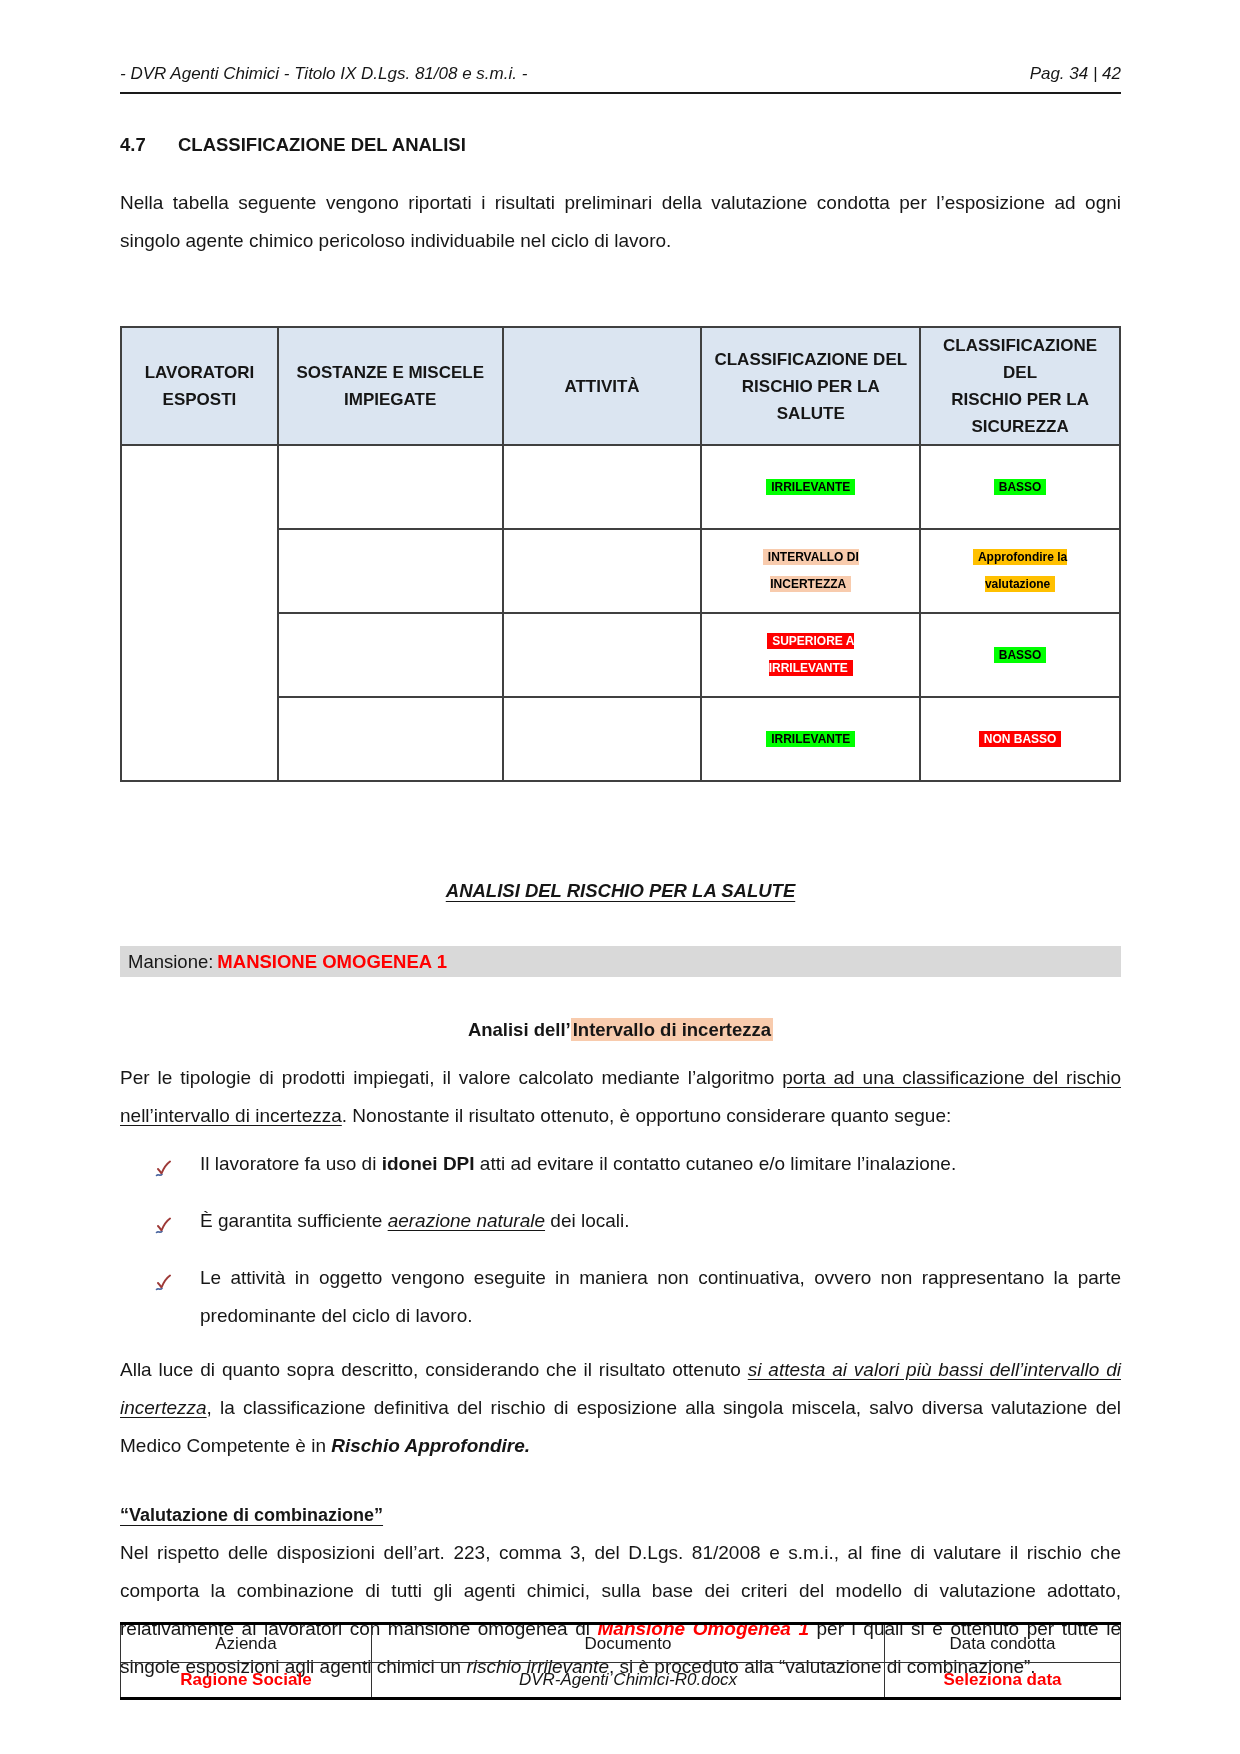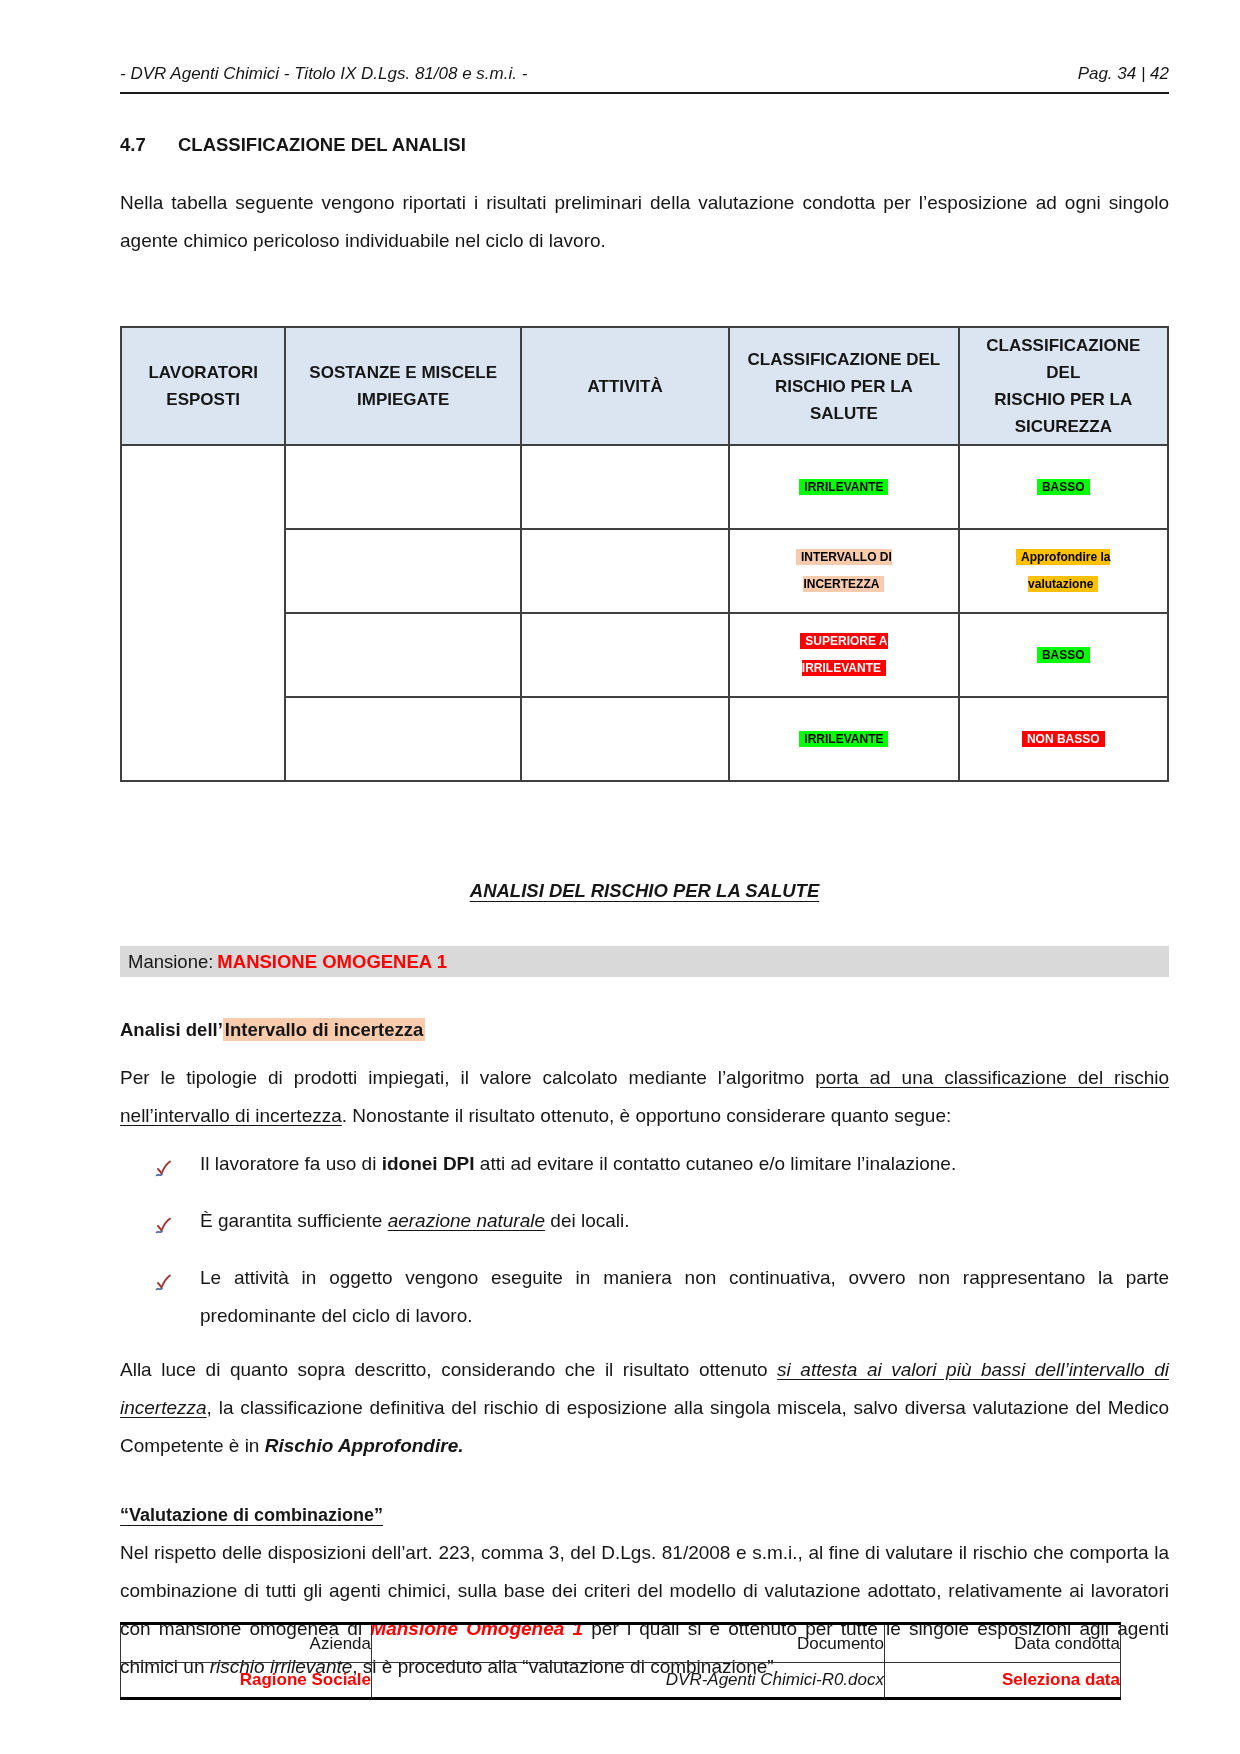--- a/index.html
+++ b/index.html
@@ -3,21 +3,21 @@
 <meta charset="utf-8">
 <style>
   * { margin:0; padding:0; box-sizing:border-box; }
   html,body { background:#ffffff; }
   body {
     width:1240px; height:1754px;
     font-family:"Liberation Sans", sans-serif;
     color:#161616;
     -webkit-font-smoothing:antialiased;
   }
-  .page { position:relative; width:1240px; height:1754px; padding:64px 71px 0 120px; overflow:hidden; }
+  .page { position:relative; width:1240px; height:1754px; padding:64px 119px 0 120px; overflow:hidden; }
 
   
   .doc-header {
     display:flex; justify-content:space-between; align-items:flex-end;
     font-style:italic; font-size:17px;
     padding-bottom:8px; border-bottom:2.5px solid #1a1a1a;
   }
 
   
   .section-heading { margin-top:40px; font-weight:bold; font-size:18.5px; display:flex; }
@@ -50,21 +50,21 @@
     text-decoration:underline; text-underline-offset:4px;
   }
 
   
   .mansione-bar {
     margin-top:44px; background:#D9D9D9;
     font-size:18.5px; padding:4px 8px; line-height:23px;
   }
   .mansione-bar .value { color:#FF0000; font-weight:bold; margin-left:4px; }
 
-  .analisi-heading { margin-top:42px; font-weight:bold; font-size:18.5px; }
+  .analisi-heading { margin-top:42px; font-weight:bold; font-size:18.5px;text-align:center; }
   .hl-peach { background:#F8CBAD; padding:1px 2px; }
 
   .u { text-decoration:underline; text-underline-offset:3px; }
   .it { font-style:italic; }
   .b { font-weight:bold; }
   .bi { font-weight:bold; font-style:italic; }
   .red-bi { color:#FF0000; font-weight:bold; font-style:italic; }
 
   
   .bullets { margin-top:4px; }
@@ -74,21 +74,21 @@
 
   .combo-heading {
     margin-top:40px; font-weight:bold; font-size:18px;
     text-decoration:underline; text-underline-offset:4px;
   }
 
   
   table.footer-table {
     position:absolute; left:120px; top:1622px;
     width:1001px; border-collapse:collapse; table-layout:fixed;
-    font-size:17px; text-align:right;
+    font-size:17px; text-align:center;
     border-top:3px solid #000; border-bottom:3px solid #000;
   }
   table.footer-table th, table.footer-table td {
     border:1.5px solid #333; vertical-align:middle;
   }
   table.footer-table th { font-weight:normal; height:39px; }
   table.footer-table td { height:36px; }
   .red-b { color:#FF0000; font-weight:bold; }
 </style>
 </head>

